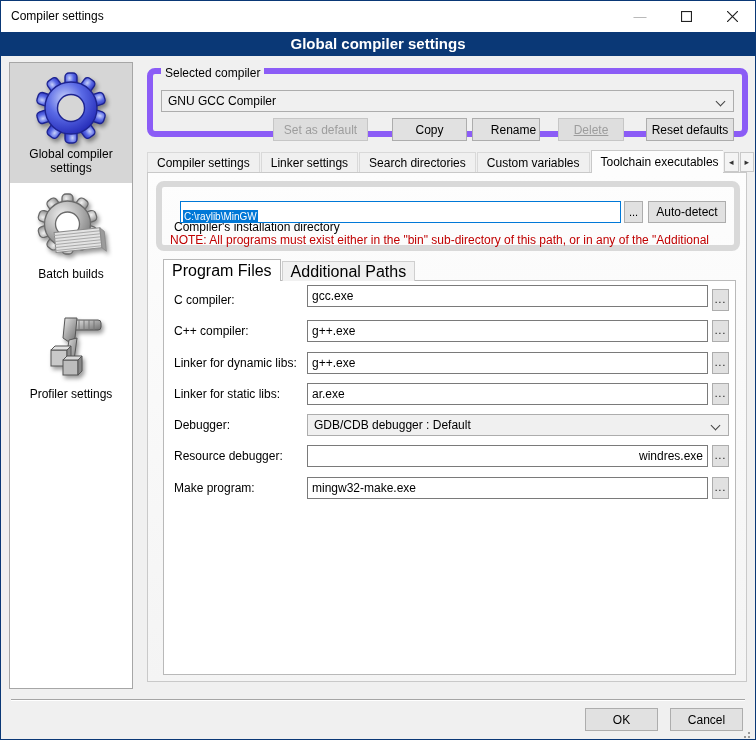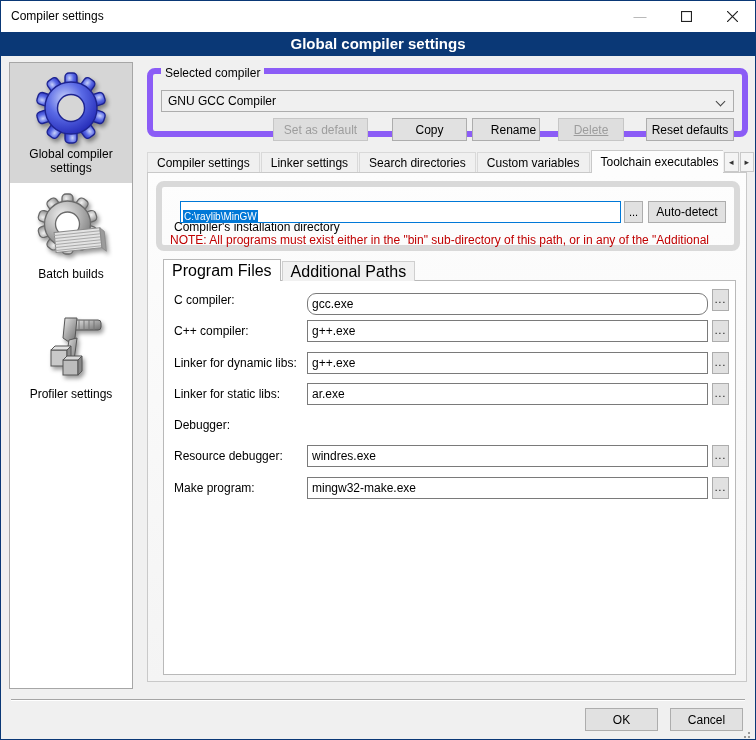--- a/index.html
+++ b/index.html
@@ -253,39 +253,43 @@
       </div>
 
       <div class="subtabs">
         <div class="subtab active">Program Files</div>
         <div class="subtab">Additional Paths</div>
       </div>
 
       <div class="page2">
 
         <div class="frow-label" style="top:8px">C compiler:</div>
-        <input class="txt frow-input" style="top: 12px; border-radius: 9px;" value="gcc.exe">
+        <input class="txt frow-input" style="top: 4px;" value="gcc.exe">
         <button class="btn frow-browse" style="top:8px">...</button>
 
         <div class="frow-label" style="top:39px">C++ compiler:</div>
         <input class="txt frow-input" style="top: 39px;" value="g++.exe">
         <button class="btn frow-browse" style="top:39px">...</button>
 
         <div class="frow-label" style="top:71px">Linker for dynamic libs:</div>
         <input class="txt frow-input" style="top: 71px;" value="g++.exe">
         <button class="btn frow-browse" style="top:71px">...</button>
 
         <div class="frow-label" style="top:102px">Linker for static libs:</div>
         <input class="txt frow-input" style="top: 102px;" value="ar.exe">
         <button class="btn frow-browse" style="top:102px">...</button>
 
         <div class="frow-label" style="top:133px">Debugger:</div>
+        <div class="combo frow-combo" style="top:133px">
+          <span>GDB/CDB debugger : Default</span>
+          <span class="chev"></span>
+        </div>
 
         <div class="frow-label" style="top:164px">Resource debugger:</div>
-        <input class="txt frow-input" style="top: 164px;" value="windres.exe">
+        <input class="txt frow-input" style="top: 164px; text-align: right;" value="windres.exe">
         <button class="btn frow-browse" style="top:164px">...</button>
 
         <div class="frow-label" style="top:196px">Make program:</div>
         <input class="txt frow-input" style="top: 196px;" value="mingw32-make.exe">
         <button class="btn frow-browse" style="top:196px">...</button>
 
       </div>
     </div>
 
     <div class="divider"></div>

